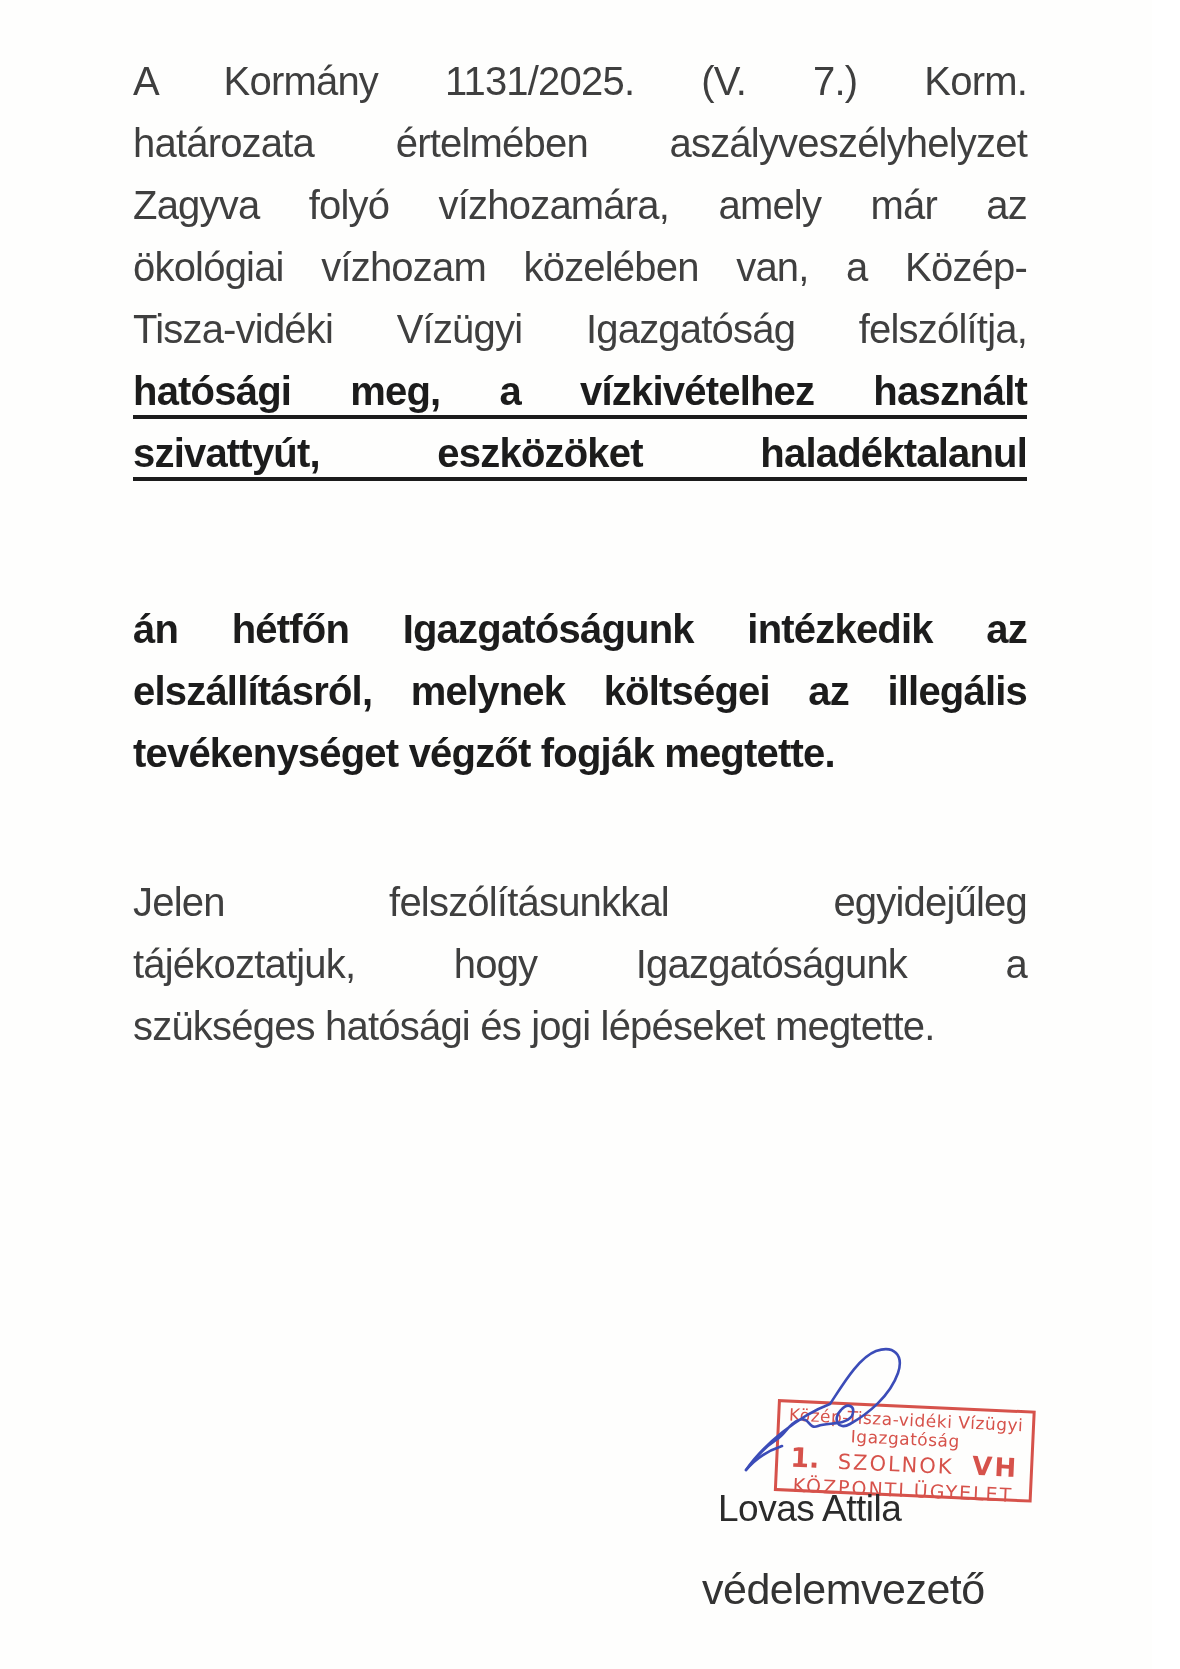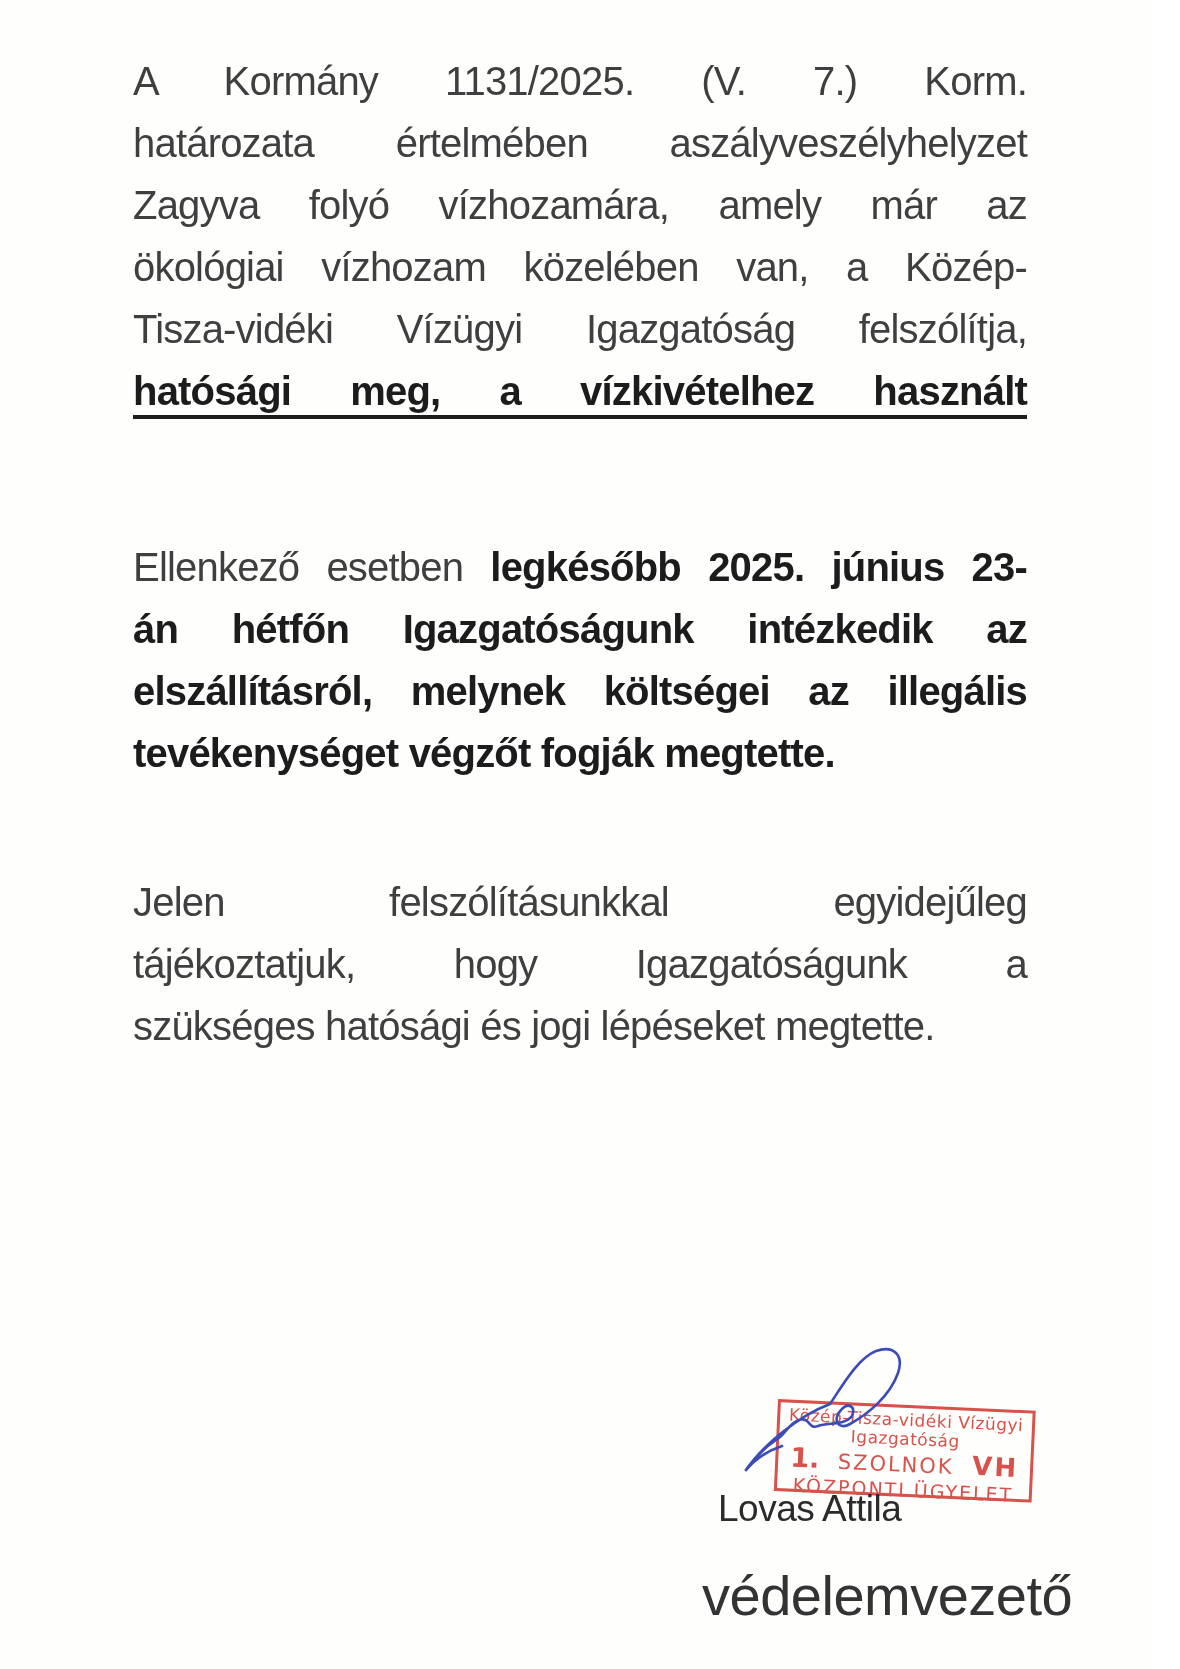--- a/index.html
+++ b/index.html
@@ -59,39 +59,39 @@
   .stamp-city{font-size:21px;letter-spacing:2px;}
   .stamp-code{font-size:26px;font-weight:700;letter-spacing:2px;}
   .stamp-line4{font-size:19px;line-height:20px;text-align:center;letter-spacing:2px;margin-bottom:-6px;white-space:nowrap;}
   .sig-svg{position:absolute;left:726px;top:1342px;z-index:3;}
   .signer-name{
     position:absolute;left:718px;top:1490px;
     font-size:37px;color:#2b2b2b;line-height:1;letter-spacing:-0.5px;
   }
   .signer-title{
     position:absolute;left:702px;top:1568px;
-    font-size:56px;color:#333333;line-height:1;letter-spacing:-0.5px;
+    font-size:43px;color:#333333;line-height:1;letter-spacing:-0.5px;
   }
 </style>
 </head>
 <body>
 
 <div class="page">
 
   <div class="doc-body">
       <div class="paragraph">
         <div class="line j"><span>A Kormány 1131/2025. (V. 7.) Korm.</span></div>
         <div class="line j"><span>határozata értelmében aszályveszélyhelyzet</span></div>
         <div class="line j"><span>Zagyva folyó vízhozamára, amely már az</span></div>
         <div class="line j"><span>ökológiai vízhozam közelében van, a Közép-</span></div>
         <div class="line j"><span>Tisza-vidéki Vízügyi Igazgatóság felszólítja,</span></div>
         <div class="line j u"><span class="b">hatósági meg, a vízkivételhez használt</span></div>
+        <div class="line j u"><span class="b">szivattyút, eszközöket haladéktalanul</span></div>
       </div>
       <div class="paragraph">
-        <div class="line j"><span>Ellenkező esetben </span><span class="b">legkésőbb 2025. június 23-</span></div>
         <div class="line j"><span class="b">án hétfőn Igazgatóságunk intézkedik az</span></div>
         <div class="line j"><span class="b">elszállításról, melynek költségei az illegális</span></div>
         <div class="line"><span class="b">tevékenységet végzőt fogják megtette.</span></div>
       </div>
       <div class="paragraph">
         <div class="line j"><span>Jelen felszólításunkkal egyidejűleg</span></div>
         <div class="line j"><span>tájékoztatjuk, hogy Igazgatóságunk a</span></div>
         <div class="line"><span>szükséges hatósági és jogi lépéseket megtette.</span></div>
       </div>
     </div>

